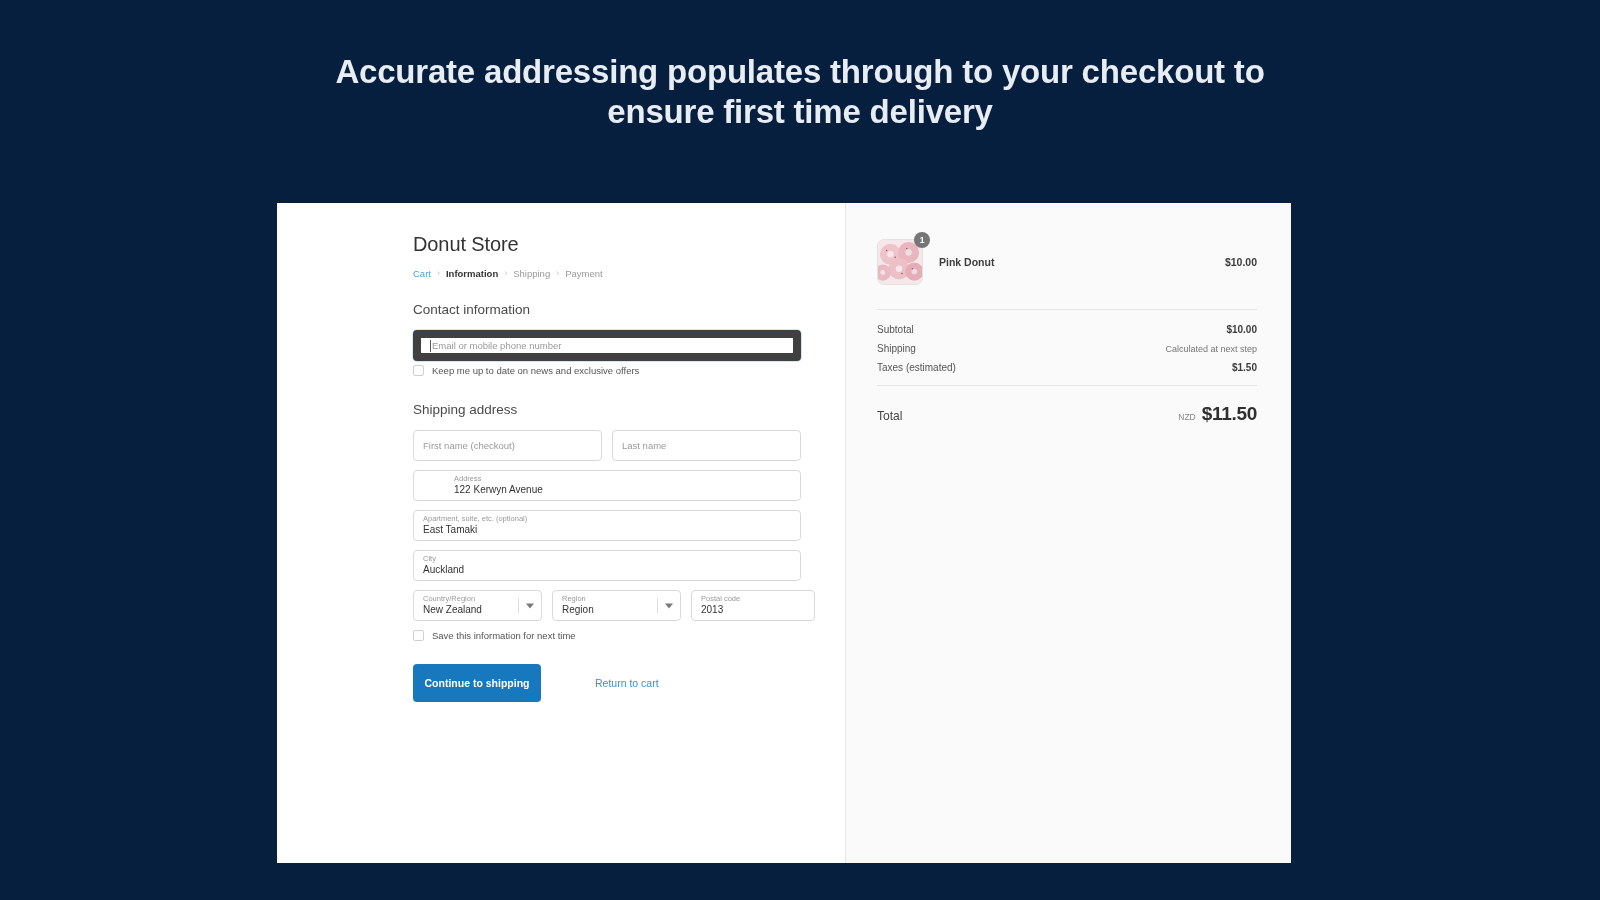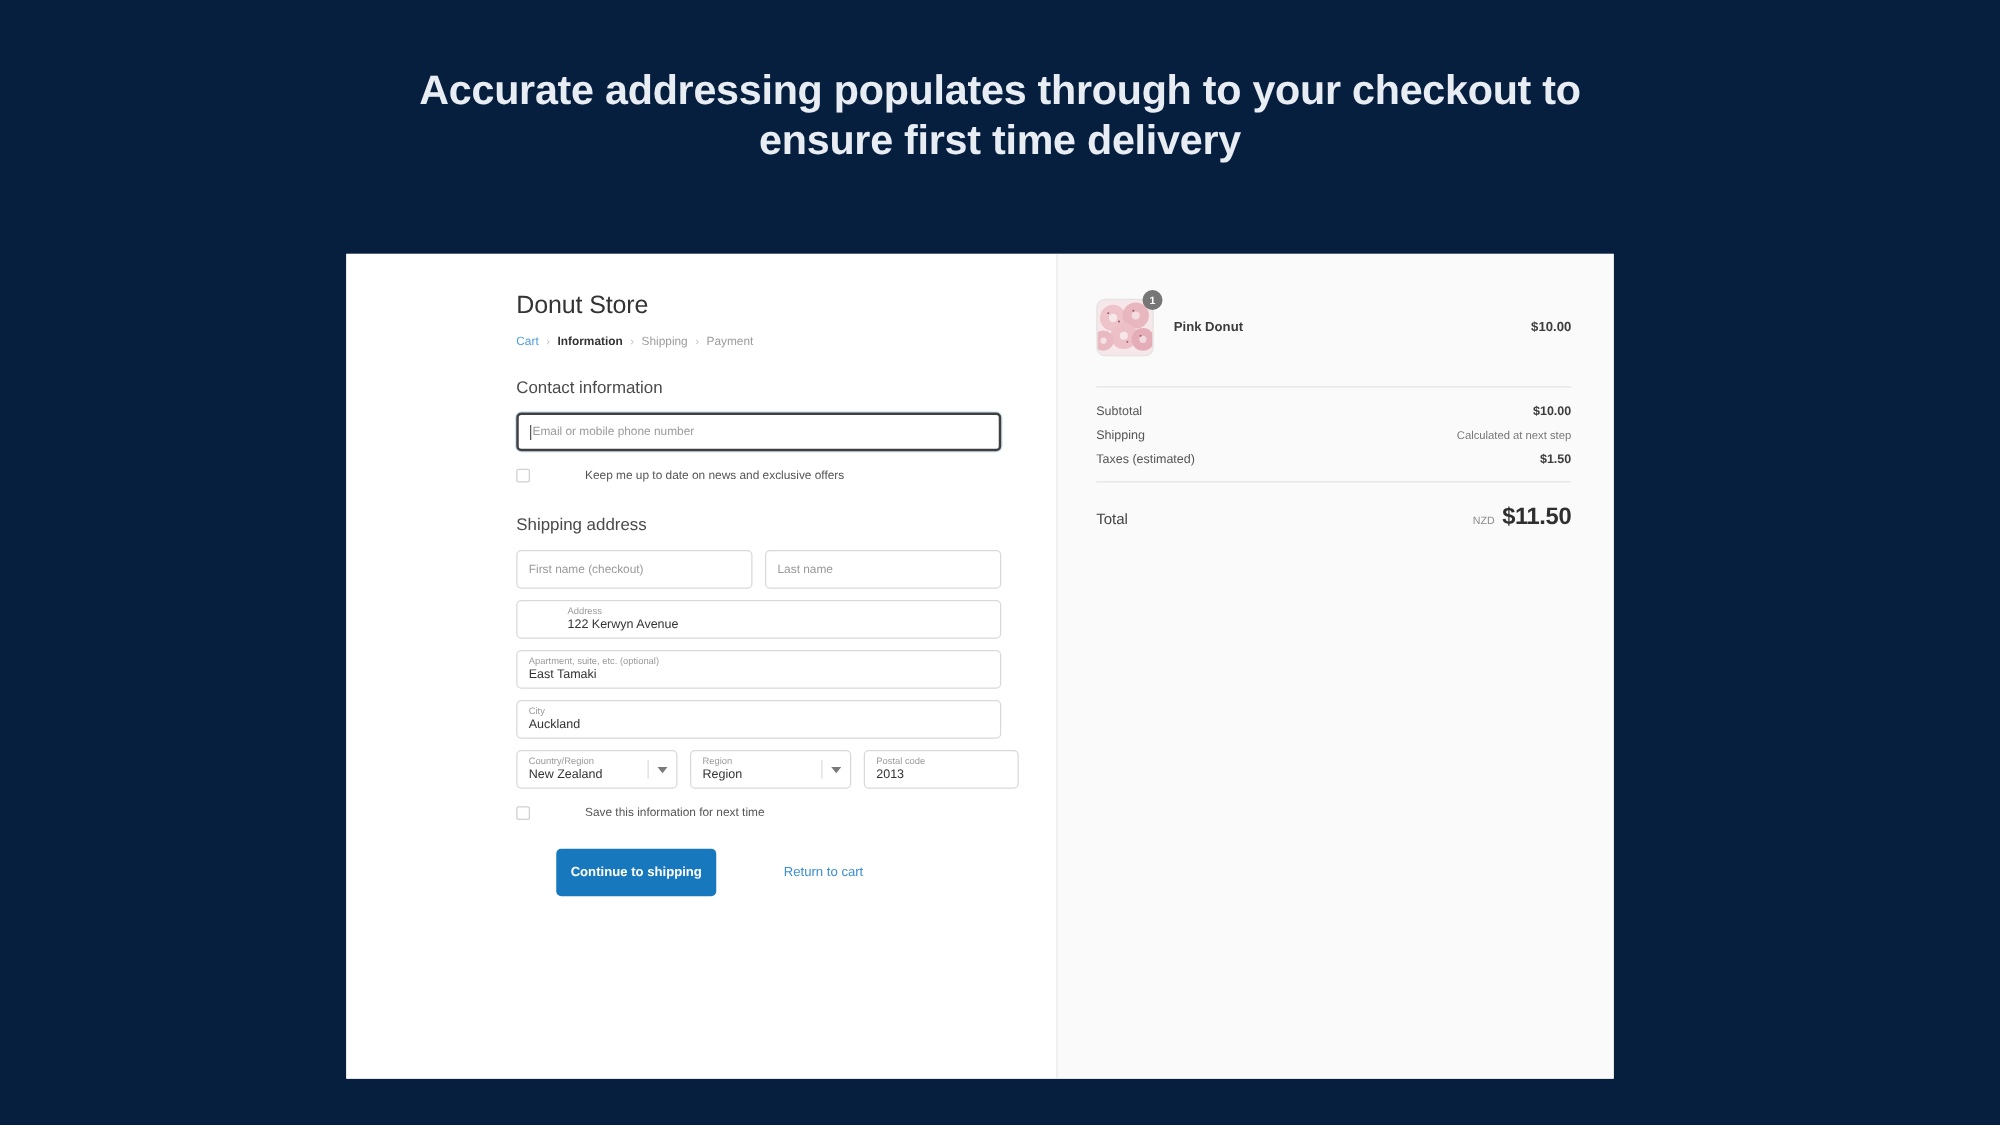--- a/index.html
+++ b/index.html
@@ -86,21 +86,21 @@
     position: relative;
     height: 31px;
     border: 1px solid #d9d9d9;
     border-radius: 4px;
     background: #fff;
     display: flex;
     align-items: center;
     padding: 0 9px;
   }
   .field.focused {
-    border: 2px solid #404040;
+    border: 8px solid #404040;
     box-shadow: 0 0 0 1px rgba(59,143,212,0.22);
   }
   .field.wide { width: 388px; }
   .field-placeholder {
     font-size: 9.5px;
     color: #9a9a9a;
   }
   .caret {
     width: 1px;
     height: 12px;
@@ -126,23 +126,22 @@
     line-height: 1.25;
   }
 
   .row { display: flex; gap: 10px; margin-bottom: 9px; }
   .field-half { width: 189px; }
 
   
   .check-row {
     display: flex;
     align-items: center;
-    margin-top: 14px;
+    margin-top: 4px;
     margin-bottom: 0;
-    gap: 36px;
   }
   .checkbox {
     width: 11px;
     height: 11px;
     border: 1px solid #d0d0d0;
     border-radius: 2px;
     background: #fff;
     margin-right: 8px;
     flex: none;
   }
@@ -188,21 +187,20 @@
     background: #1878bd;
     color: #ffffff;
     font-size: 10.5px;
     font-weight: 700;
     border: none;
     border-radius: 4px;
     width: 128px;
     height: 38px;
     cursor: pointer;
     font-family: "Liberation Sans", sans-serif;
-    margin-left: 32px;
   }
   .btn-link {
     color: #3b8fd4;
     font-size: 10.5px;
     margin-left: 26px;
     cursor: pointer;
     padding-left: 28px;
   }
 
   

